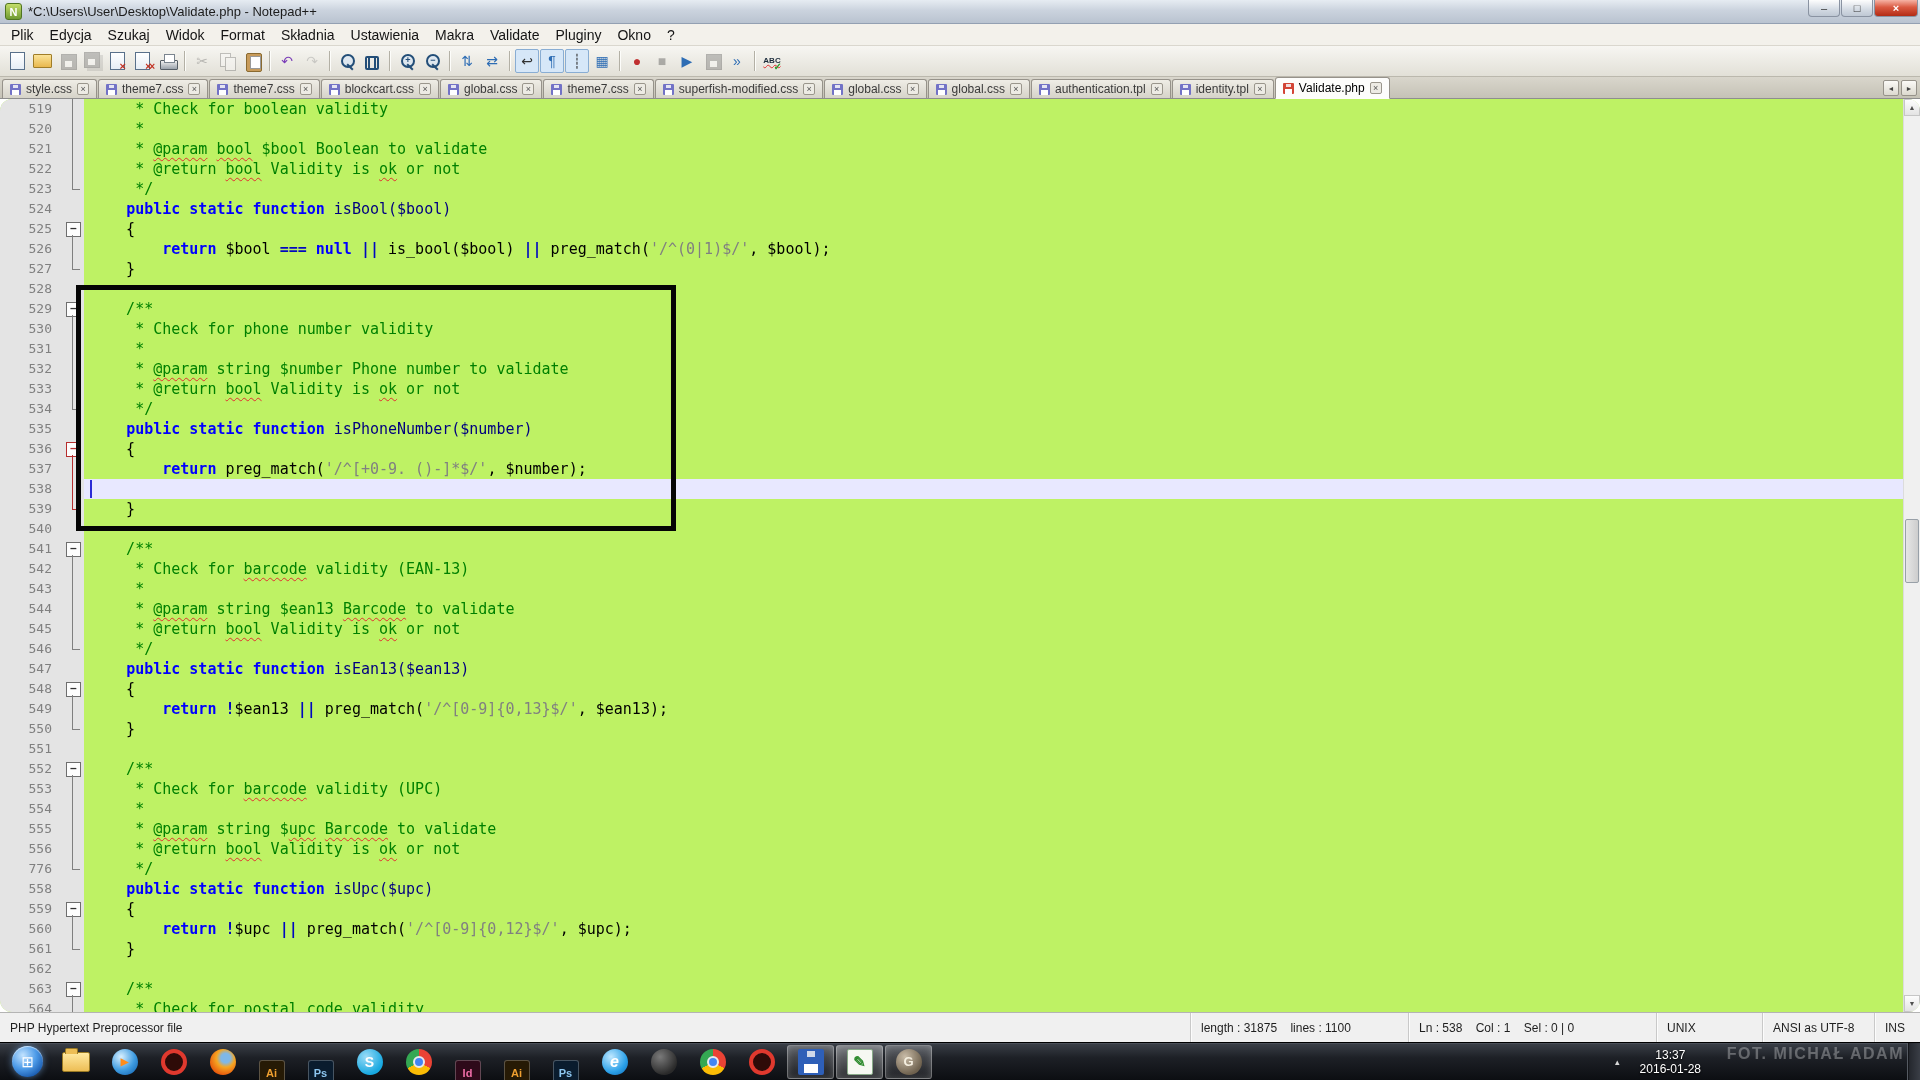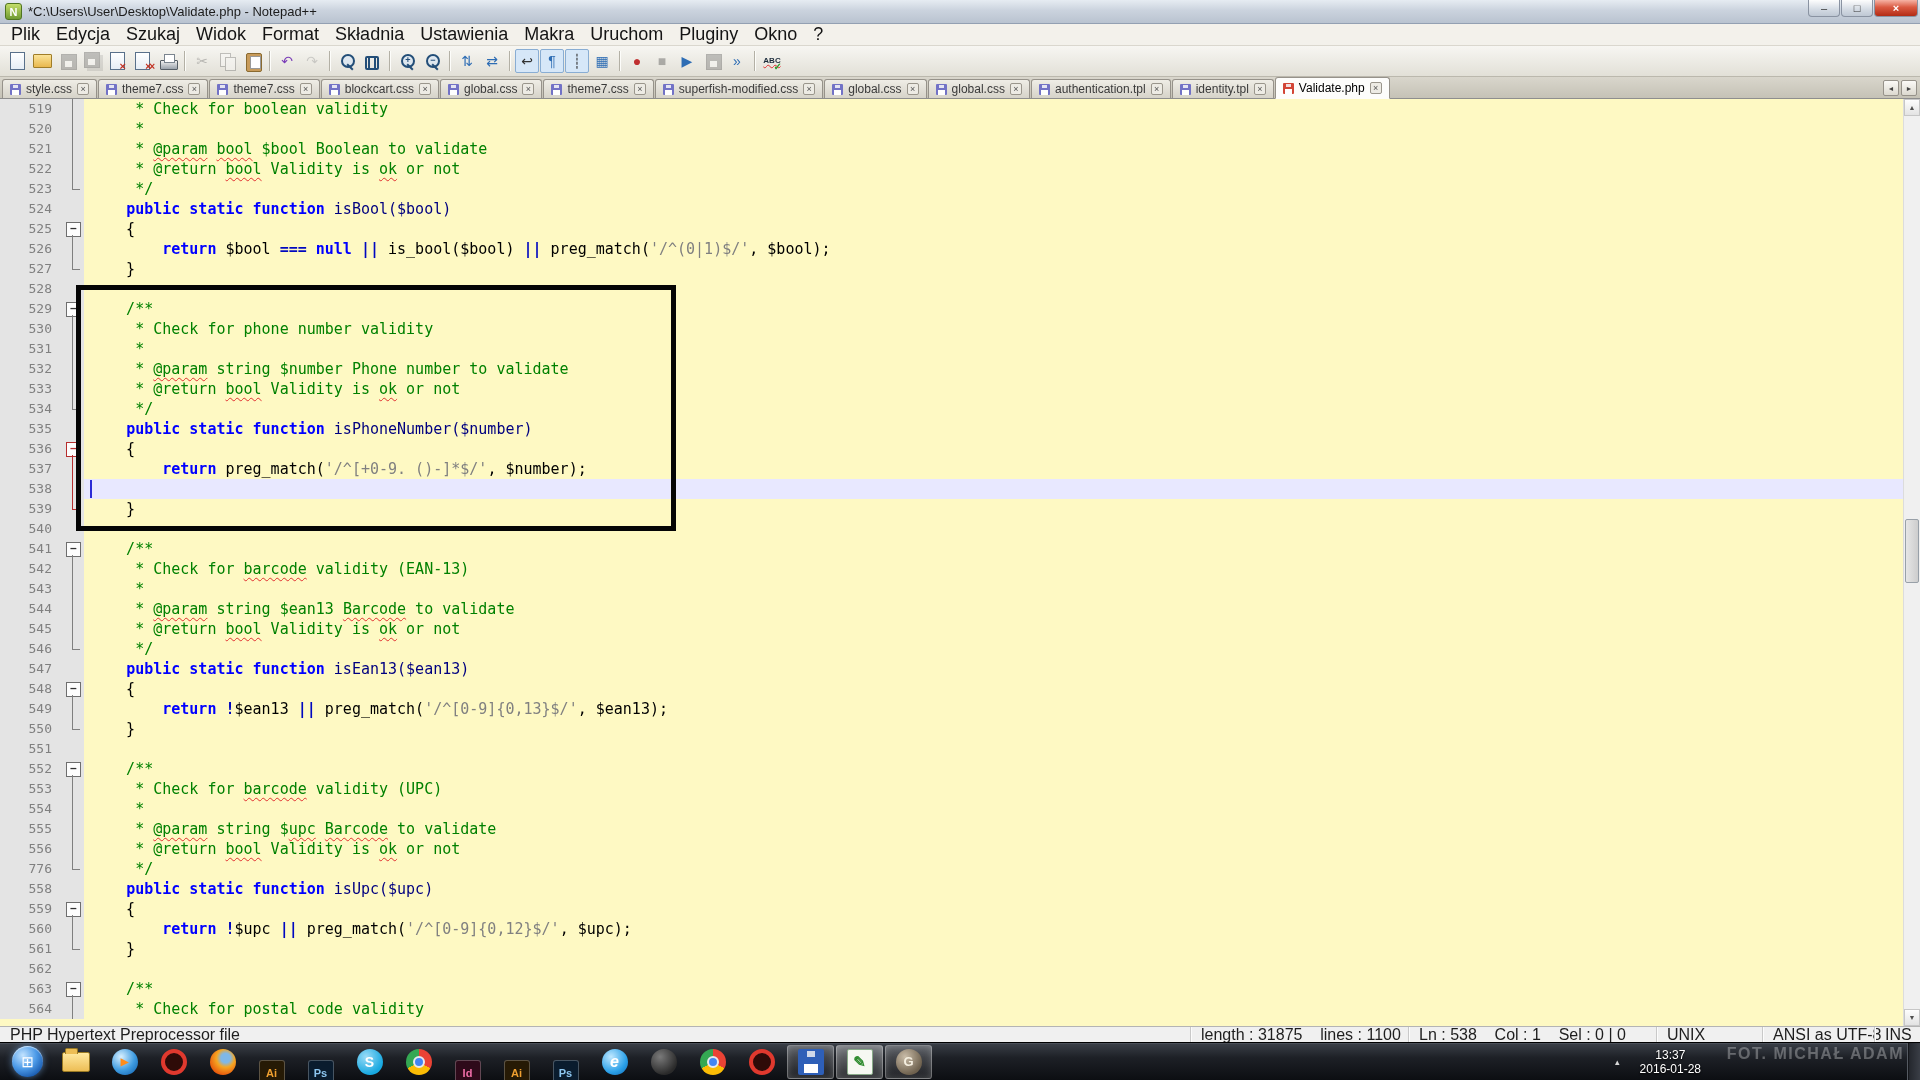--- a/index.html
+++ b/index.html
@@ -12,21 +12,21 @@
   
   .titlebar { height:24px; background:linear-gradient(#E6ECF2,#CBD3DE 45%,#B9C3D0); border-bottom:1px solid #93A0B2; display:flex; align-items:center; padding-left:5px; }
   .app-logo { width:17px; height:17px; border-radius:3px; background:linear-gradient(#C4DE6A,#6F9A32); border:1px solid #4F7420; color:#fff; font-size:11px; font-weight:bold; display:flex; align-items:center; justify-content:center; }
   .title-text { font-size:13px; color:#1c1c1c; margin-left:6px; flex:1; white-space:pre; }
   .win-controls { display:flex; align-self:flex-start; margin-right:2px; }
   .wbtn { width:32px; height:17px; display:flex; align-items:center; justify-content:center; font-size:11px; color:#333; background:linear-gradient(#FDFDFD,#D3DAE3 60%,#BFC8D4); border:1px solid #8A93A2; border-top:none; border-radius:0 0 4px 4px; margin-left:1px; }
   .wbtn.close { width:44px; background:linear-gradient(#F6B3A5,#DA5A42 45%,#B32B14); color:#fff; font-weight:bold; }
 
   
   .menubar { height:22px; background:#F3F1EB; border-bottom:1px solid #DAD7CE; display:flex; align-items:center; padding-left:3px; }
-  .menu-item { font-size:18px; color:#141414; padding:8px 8px; }
+  .menu-item { font-size:14px; color:#141414; padding:8px 8px; }
 
   
   .toolbar { height:31px; background:linear-gradient(#F7F6F2,#E2E0D7); border-bottom:1px solid #BBB8AD; display:flex; align-items:center; padding-left:5px; gap:1px; }
   .tb-sep { width:1px; height:20px; background:#B3B0A5; box-shadow:1px 0 0 #FDFDFA; margin:0 4px; }
   .ico { width:24px; height:24px; position:relative; display:flex; align-items:center; justify-content:center; font-size:14px; color:#2E6DB4; border:1px solid transparent; border-radius:2px; }
   .ico.disabled { opacity:.35; filter:grayscale(1); }
   .ico.pressed { background:#D6E7F8; border-color:#89ADD3; }
   .ico.page::before, .ico.page-x::before, .ico.page-xx::before { content:''; width:13px; height:16px; background:linear-gradient(#fff,#E6EDF5); border:1px solid #59708A; }
   .ico.page-x::after { content:'×'; position:absolute; right:2px; bottom:0; color:#C23020; font-weight:bold; font-size:11px; }
   .ico.page-xx::after { content:'××'; position:absolute; right:0; bottom:0; color:#C23020; font-weight:bold; font-size:10px; letter-spacing:-2px; }
@@ -58,21 +58,21 @@
   .disk { width:11px; height:11px; background:#7272C6; border-radius:1px; position:relative; flex:none; }
   .disk::before { content:''; position:absolute; top:1px; left:3px; width:5px; height:3px; background:#E4E4F2; }
   .disk::after { content:''; position:absolute; bottom:0; left:2px; width:7px; height:5px; background:#fff; }
   .disk.mod { background:#D24536; }
   .disk.mod::before { background:#F2DCDC; }
   .tab-close { width:12px; height:12px; border:1px solid #9A968C; background:#EDEBE4; border-radius:2px; font-size:9px; line-height:10px; text-align:center; color:#555; }
   .tab-scroll { position:absolute; right:3px; top:3px; display:flex; gap:2px; }
   .tsb { width:16px; height:16px; background:linear-gradient(#FBFAF7,#DCD9CF); border:1px solid #96928A; border-radius:2px; font-size:7px; color:#444; display:flex; align-items:center; justify-content:center; }
 
   
-  .editor { flex:1; position:relative; background:#fef9c3; overflow:hidden; }
+  .editor { flex:1; position:relative; background:#bef264; overflow:hidden;border-radius:12px; }
   .ed-line { display:flex; height:20px; font:15px/20px "DejaVu Sans Mono",monospace; white-space:pre; }
   .ln { width:62px; flex:none; background:#E4E4E4; color:#808080; text-align:right; padding-right:10px; font-size:13px; }
   .fold { width:22px; flex:none; background:#E4E4E4; position:relative; }
   .fold.line::before, .fold.linered::before { content:''; position:absolute; left:10px; top:0; bottom:0; width:1px; background:#7F7F7F; }
   .fold.linered::before { background:#B62E2E; }
   .fold.end::before, .fold.endred::before { content:''; position:absolute; left:10px; top:0; height:10px; width:1px; background:#7F7F7F; }
   .fold.end::after, .fold.endred::after { content:''; position:absolute; left:10px; top:10px; width:8px; height:1px; background:#7F7F7F; }
   .fold.endred::before, .fold.endred::after { background:#B62E2E; }
   .fold.box::before, .fold.boxred::before { content:'−'; position:absolute; left:4px; top:3px; width:13px; height:13px; background:#FDFDFD; border:1px solid #6E6E6E; color:#333; font:bold 11px/11px "DejaVu Sans Mono",monospace; text-align:center; }
   .fold.boxred::before { border-color:#B62E2E; color:#B62E2E; }
@@ -89,21 +89,21 @@
   .tk-p { color:#000; }
   .tk-d { color:#000080; }
 
   
   .vscroll { position:absolute; top:0; right:0; bottom:0; width:17px; background:#F0F0F0; border-left:1px solid #DCDCDC; }
   .vs-btn { height:17px; display:flex; align-items:center; justify-content:center; font-size:7px; color:#505050; background:linear-gradient(#FDFDFD,#E3E3E3); border:1px solid #C6C6C6; }
   .vs-btn.down { position:absolute; bottom:0; left:0; right:0; }
   .vs-thumb { position:absolute; left:1px; right:1px; top:420px; height:64px; background:linear-gradient(90deg,#E6E6E6,#CDCDCD); border:1px solid #98A0A8; border-radius:2px; }
 
   
-  .statusbar { height:16px; background:#F0F0F0; border-top:1px solid #B4B4B4; display:flex; align-items:stretch; font-size:16px; color:#1E1E1E; }
+  .statusbar { height:30px; background:#F0F0F0; border-top:1px solid #B4B4B4; display:flex; align-items:stretch; font-size:12px; color:#1E1E1E; }
   .sb-sec { display:flex; align-items:center; padding:0 10px; white-space:pre; border-left:1px solid #C9C9C9; box-shadow:inset 1px 0 0 #FCFCFC; }
   .sb-doctype { flex:1; border-left:none; box-shadow:none; }
   .sb-length { width:218px; }
   .sb-pos { width:248px; }
   .sb-eol { width:106px; }
   .sb-enc { width:112px; }
   .sb-ins { width:46px; }
 
   
   .taskbar { height:38px; background:linear-gradient(#3B4048,#1D2026 40%,#0C0E12); border-top:1px solid #000; box-shadow:inset 0 1px 0 #4A4F58; display:flex; align-items:center; padding-left:4px; position:relative; }
@@ -156,21 +156,21 @@
 
   <div class="menubar">
       <div class="menu-item">Plik</div>
       <div class="menu-item">Edycja</div>
       <div class="menu-item">Szukaj</div>
       <div class="menu-item">Widok</div>
       <div class="menu-item">Format</div>
       <div class="menu-item">Składnia</div>
       <div class="menu-item">Ustawienia</div>
       <div class="menu-item">Makra</div>
-      <div class="menu-item">Uruchom</div>
+      <div class="menu-item">Validate</div>
       <div class="menu-item">Pluginy</div>
       <div class="menu-item">Okno</div>
       <div class="menu-item">?</div>
     </div>
 
   <div class="toolbar">
       <div class="ico page"></div>
       <div class="ico folder"></div>
       <div class="ico floppy disabled"></div>
       <div class="ico floppy2 disabled"></div>

